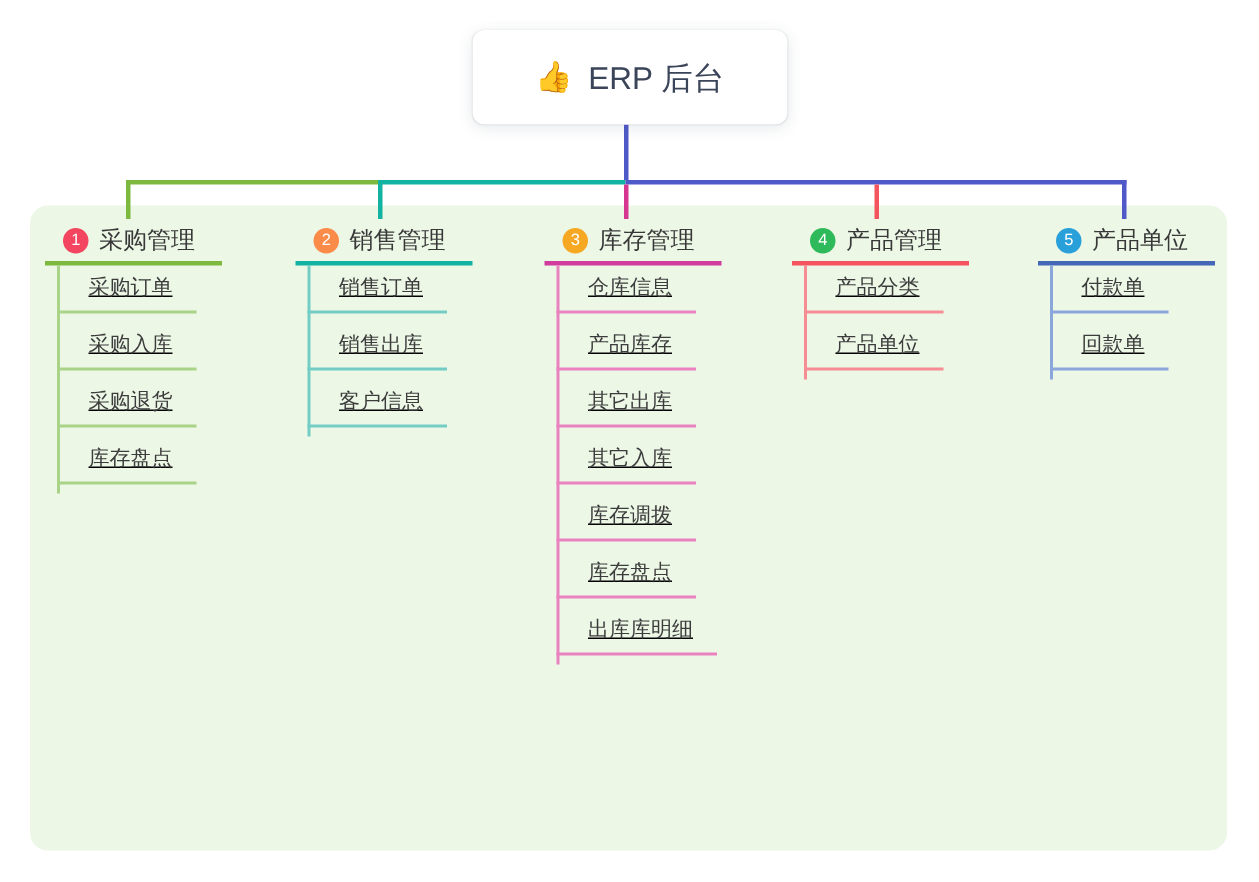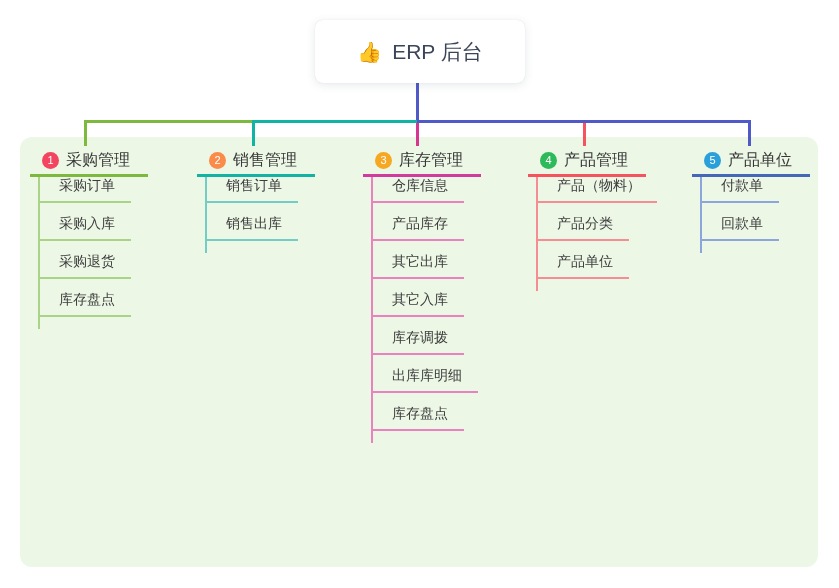--- a/index.html
+++ b/index.html
@@ -28,21 +28,21 @@
     border-bottom:3px solid var(--accent); cursor:pointer;
   }
   .badge {
     width:17px; height:17px; border-radius:50%; flex:0 0 17px;
     background:var(--badge); color:#fff; font-size:11px; line-height:17px;
     display:flex; align-items:center; justify-content:center;
   }
   .branch-title .t { font-size:16px; color:#383838; white-space:nowrap; }
   .children { position:relative; margin-left:8px; }
   .vline { position:absolute; left:0; top:0; bottom:0; width:2px; background:var(--light); }
-  .child { height:38px; display:flex; align-items:flex-start; }
+  .child { height:38px; display:flex; align-items:center;text-decoration:underline; }
   .child:first-child { height:49px; }
   .child .c {
     padding:0 16px 6px 21px; border-bottom:2px solid var(--light);
     white-space:nowrap; font-size:14px; color:#3c3c3c; cursor:pointer;
   }
 </style>
 </head>
 <body>
 
 <div id="canvas">
@@ -92,20 +92,23 @@
       <span class="t">销售管理</span>
     </div>
     <div class="children">
       <div class="vline"></div>
       <div class="child">
           <span class="c">销售订单</span>
         </div>
       <div class="child">
           <span class="c">销售出库</span>
         </div>
+      <div class="child">
+          <span class="c">客户信息</span>
+        </div>
     </div>
   </div>
 
   <div class="branch" style="left: 363px; --accent: #d13b9d; --light: #ea82c0; --badge: #f6a823;">
     <div class="branch-title">
       <span class="badge">3</span>
       <span class="t">库存管理</span>
     </div>
     <div class="children">
       <div class="vline"></div>
@@ -118,38 +121,35 @@
       <div class="child">
           <span class="c">其它出库</span>
         </div>
       <div class="child">
           <span class="c">其它入库</span>
         </div>
       <div class="child">
           <span class="c">库存调拨</span>
         </div>
       <div class="child">
-          <span class="c">出库库明细</span>
+          <span class="c">库存盘点</span>
         </div>
       <div class="child">
-          <span class="c">库存盘点</span>
+          <span class="c">出库库明细</span>
         </div>
     </div>
   </div>
 
   <div class="branch" style="left: 528px; --accent: #f4545e; --light: #f68d94; --badge: #2eb95a;">
     <div class="branch-title">
       <span class="badge">4</span>
       <span class="t">产品管理</span>
     </div>
     <div class="children">
       <div class="vline"></div>
-      <div class="child">
-          <span class="c">产品（物料）</span>
-        </div>
       <div class="child">
           <span class="c">产品分类</span>
         </div>
       <div class="child">
           <span class="c">产品单位</span>
         </div>
     </div>
   </div>
 
   <div class="branch" style="left: 692px; --accent: #4467b8; --light: #8ba6db; --badge: #2aa0da;">

